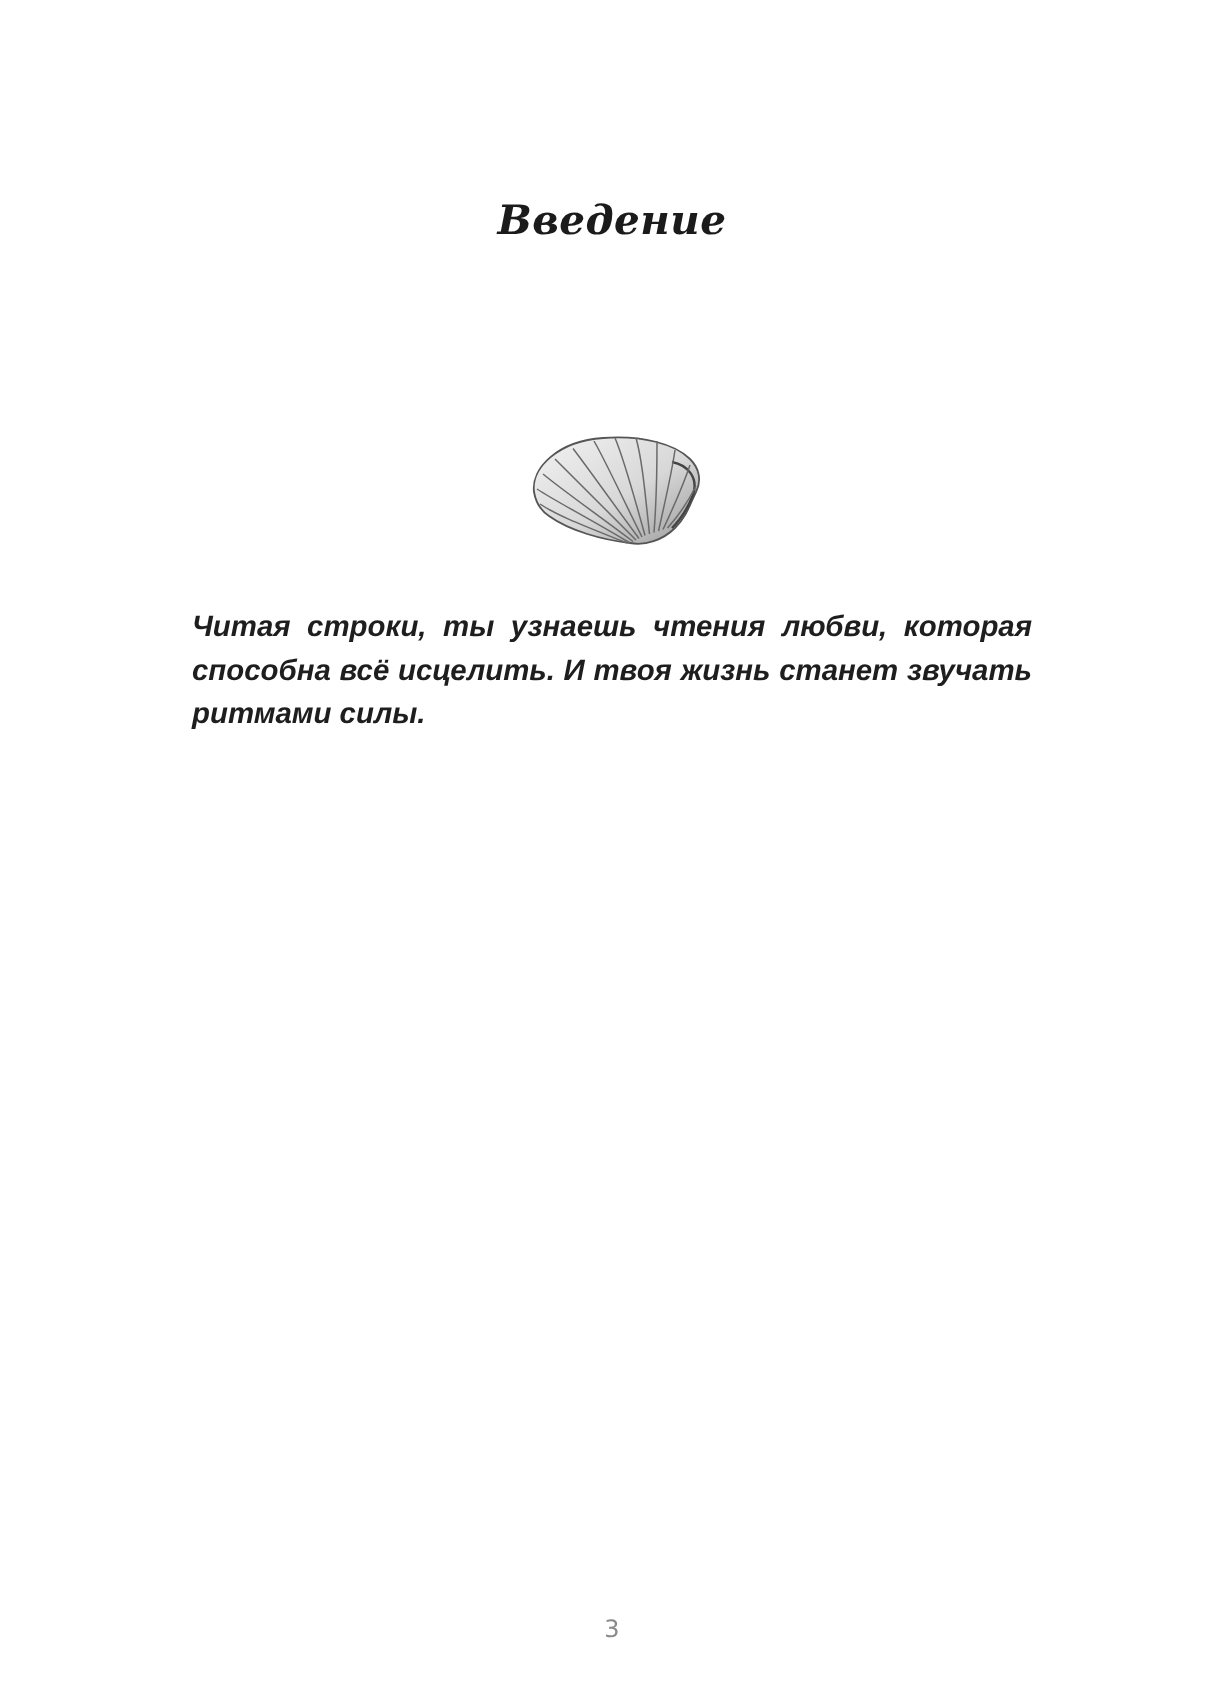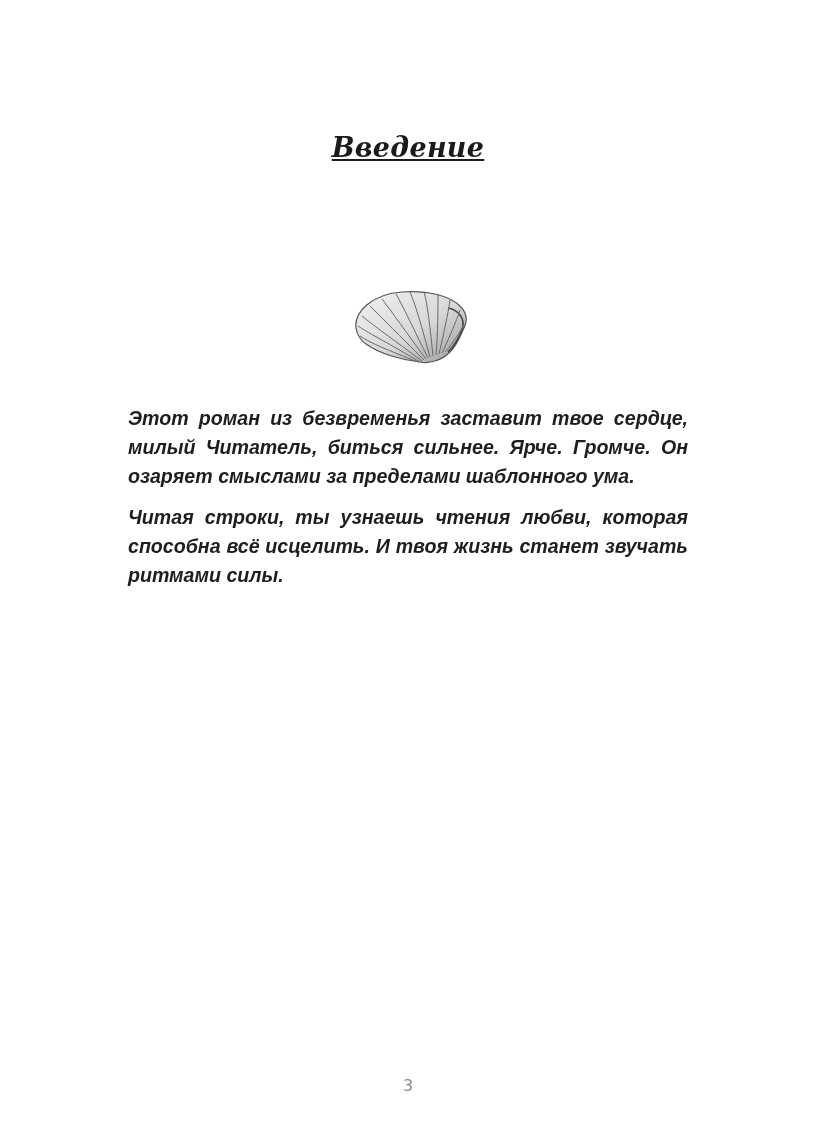--- a/index.html
+++ b/index.html
@@ -20,21 +20,20 @@
       left: 0;
       width: 816px;
       text-align: center;
       font-family: "DejaVu Serif", serif;
       font-style: italic;
       font-weight: bold;
       font-size: 27px;
       letter-spacing: 0.3px;
       color: #1b1b1b;
       margin: 0;
-      text-decoration: underline;
     }
     .shell {
       position: absolute;
       left: 350px;
       top: 284px;
       width: 120px;
       height: 82px;
     }
     .body-text {
       position: absolute;
@@ -91,17 +90,16 @@
       <path d="M86,71 C88,46 88,24 88,10"></path>
       <path d="M89,70 C94,48 98,30 100,16"></path>
       <path d="M92,69 C100,52 106,38 110,26"></path>
       <path d="M95,68 C104,58 110,48 114,40"></path>
       <path d="M68,78 C38,66 22,60 10,52"></path>
     </g>
   </svg>
 </div>
 
 <div class="body-text">
-  <p>Этот роман из безвременья заставит твое сердце, милый Читатель, биться сильнее. Ярче. Громче. Он озаряет смыслами за пределами шаблонного ума.</p>
   <p>Читая строки, ты узнаешь чтения любви, которая способна всё исцелить. И твоя жизнь станет звучать ритмами силы.</p>
 </div>
 
 <div class="page-number">3</div>
 
 </body></html>

